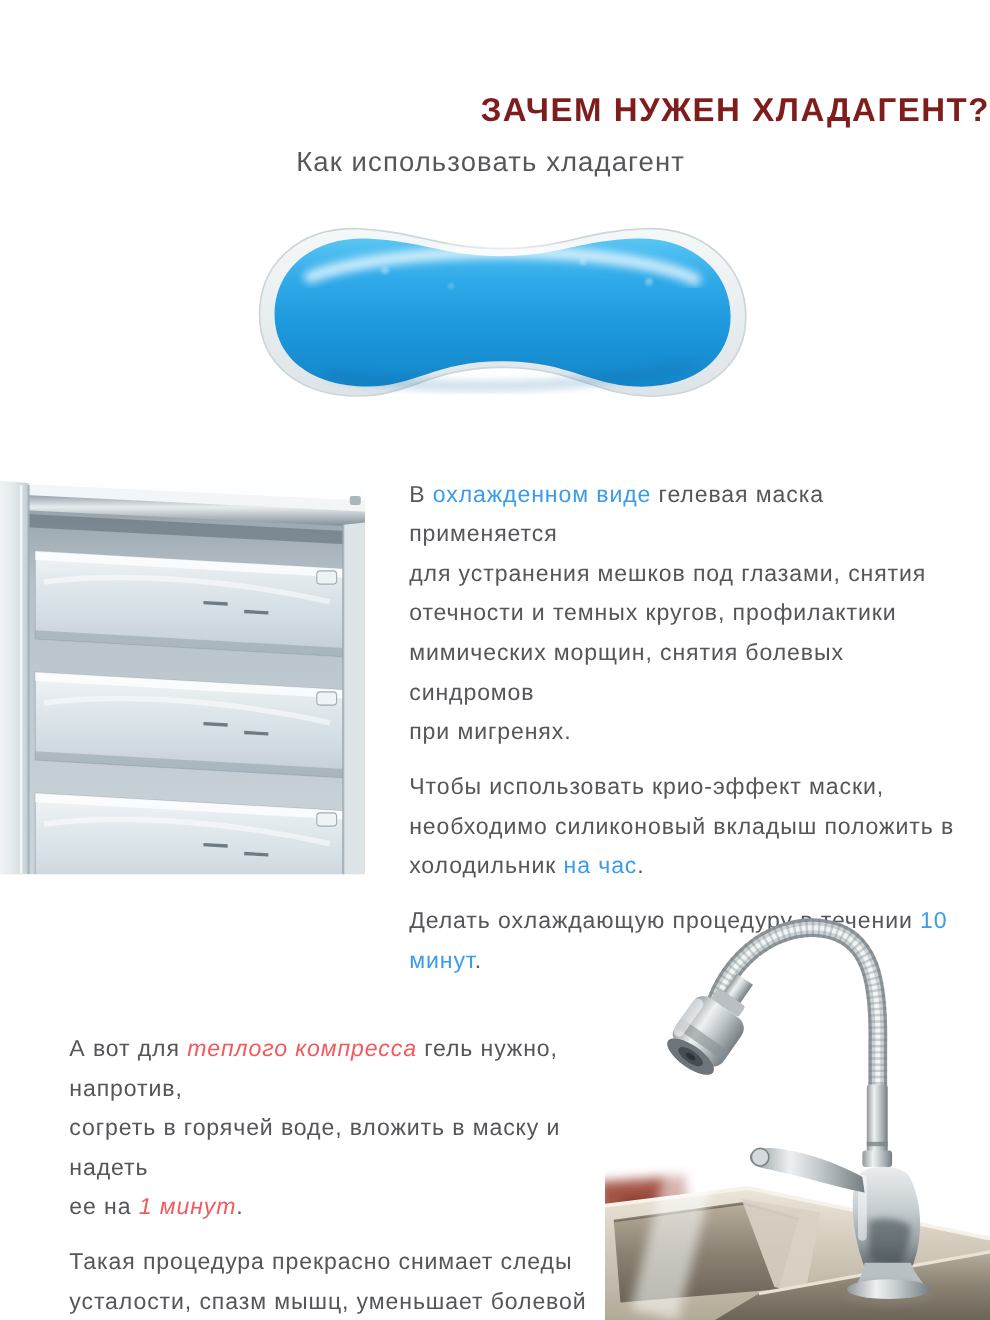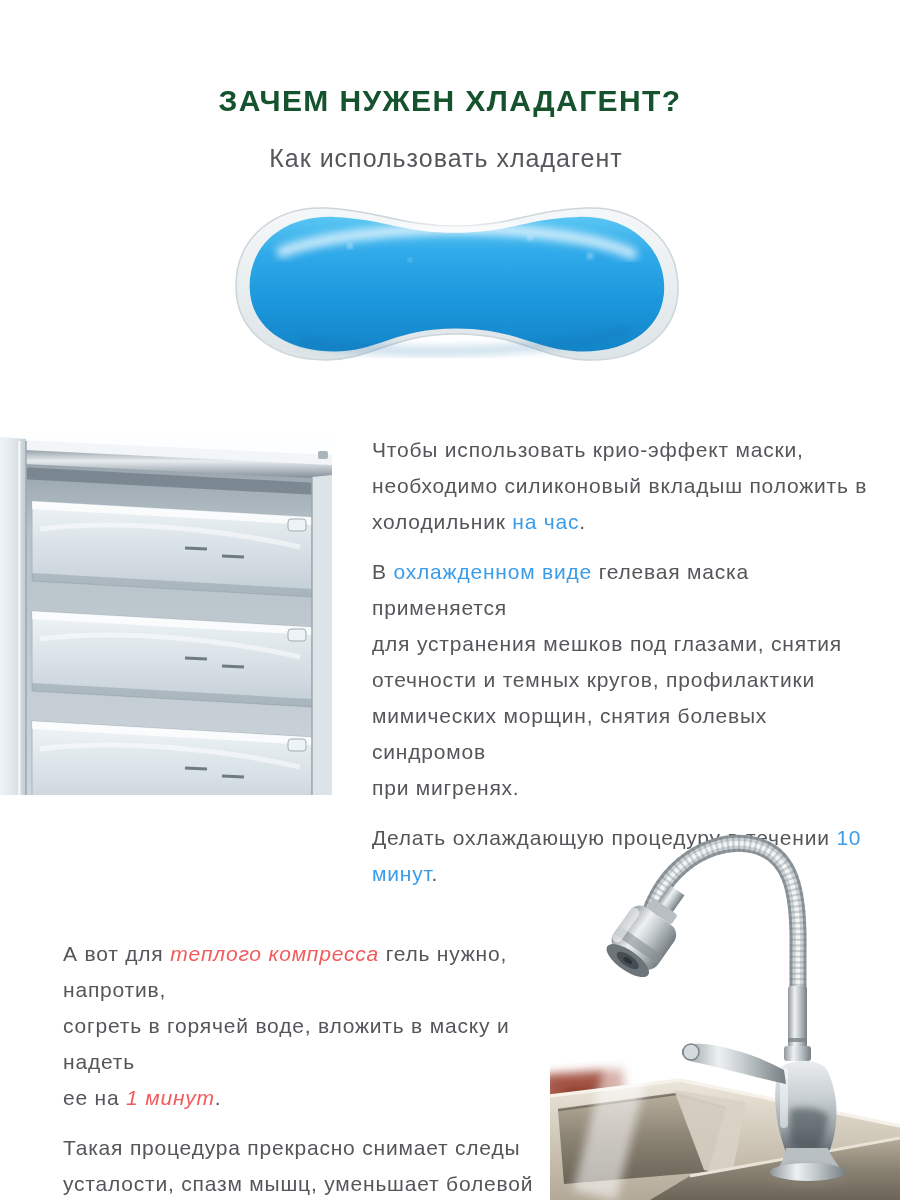--- a/index.html
+++ b/index.html
@@ -3,25 +3,25 @@
 <meta charset="utf-8">
 <style>
   html,body { margin:0; padding:0; background:#ffffff; }
   .page {
     position:relative; width:900px; height:1200px; margin:0 auto;
     background:#ffffff; overflow:hidden;
     font-family:"Liberation Sans","DejaVu Sans",sans-serif;
   }
   .title {
     position:absolute; top:84px; left:0; width:900px;
-    text-align:center; font-size:30px; font-weight:700;
-    letter-spacing:1.4px; color:#14532d; margin:0;
+    text-align:right; font-size:30px; font-weight:700;
+    letter-spacing:1.4px; color:#7f1d1d; margin:0;
   }
   .subtitle {
-    position:absolute; top:144px; left:0; width:892px;
+    position:absolute; top:133px; left:0; width:892px;
     text-align:center; font-size:25px; font-weight:400;
     letter-spacing:1px; color:#55575b; margin:0;
   }
   .figure { position:absolute; }
   .fig-mask    { left:230px; top:190px; width:456px; height:192px; }
   .fig-freezer { left:0px;   top:437px; width:332px; height:358px; }
   .fig-faucet  { left:550px; top:830px; width:350px; height:370px; }
   .textblock {
     position:absolute; color:#54565a; font-size:21px;
     line-height:36px; letter-spacing:0.8px;
@@ -136,28 +136,28 @@
         <rect x="18" y="4" width="2.5" height="354" fill="#ffffff" opacity="0.7"></rect>
         <rect x="25" y="4" width="2" height="354" fill="#9fabb4" opacity="0.8"></rect>
         <polygon points="312,40 332,38 332,358 312,358" fill="#dde4e8"></polygon>
         <rect x="311" y="40" width="2" height="318" fill="#98a5ae" opacity="0.7"></rect>
         <rect x="318" y="14" width="10" height="8" rx="2" fill="#aab5bc"></rect>
       </g>
     </svg>
   </div>
 
   <div class="textblock cold-text">
-    <p><span>Чтобы использовать крио-эффект маски,
-необходимо силиконовый вкладыш положить в
-холодильник </span><span class="hl-blue">на час</span><span>.</span></p>
     <p><span>В </span><span class="hl-blue">охлажденном виде</span><span> гелевая маска применяется
 для устранения мешков под глазами, снятия
 отечности и темных кругов, профилактики
 мимических морщин, снятия болевых синдромов
 при мигренях.</span></p>
+    <p><span>Чтобы использовать крио-эффект маски,
+необходимо силиконовый вкладыш положить в
+холодильник </span><span class="hl-blue">на час</span><span>.</span></p>
     <p><span>Делать охлаждающую процедуру в течении </span><span class="hl-blue">10
 минут</span><span>.</span></p>
   </div>
 
   <div class="textblock warm-text">
     <p><span>А вот для </span><span class="hl-red">теплого компресса</span><span> гель нужно, напротив,
 согреть в горячей воде, вложить в маску и надеть
 ее на </span><span class="hl-red">1 минут</span><span>.</span></p>
     <p><span>Такая процедура прекрасно снимает следы
 усталости, спазм мышц, уменьшает болевой

